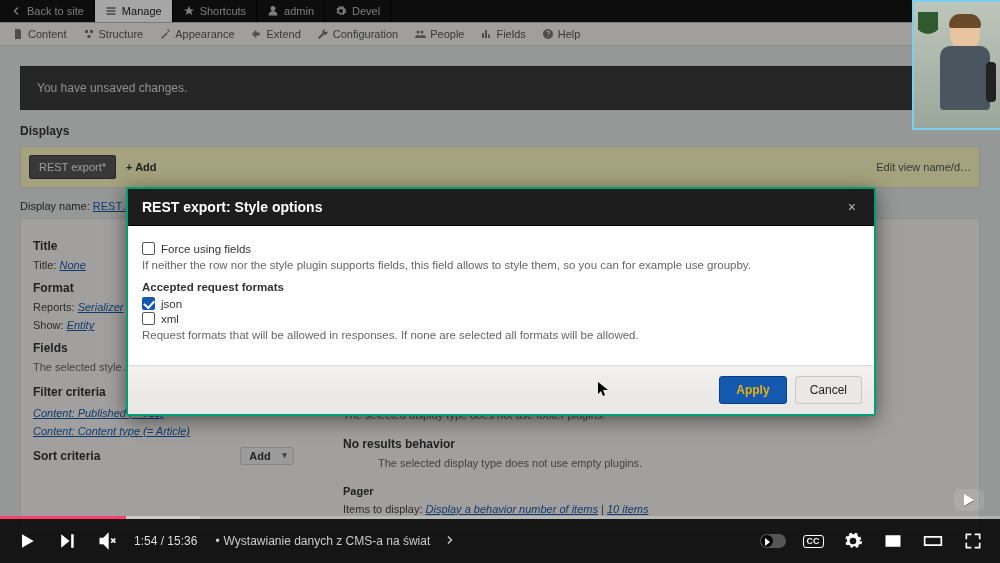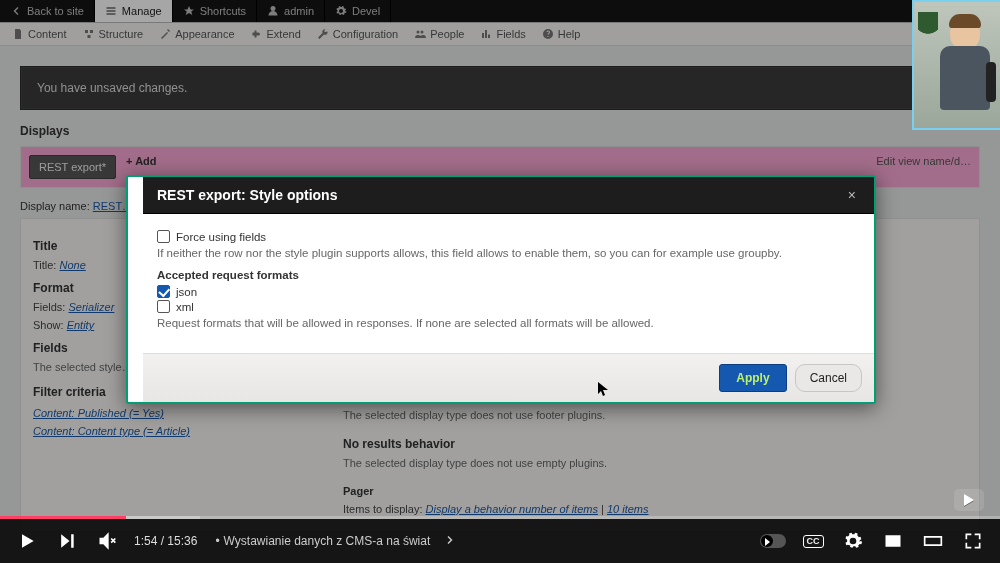--- a/index.html
+++ b/index.html
@@ -12,49 +12,49 @@
   .admin-bar .tab.active { background:#fff; color:#222; }
   .admin-bar svg { width:12px; height:12px; fill:currentColor; }
   
   .sub-bar { position:absolute; top:22px; left:0; width:1000px; height:24px; background:#f6f5f3; border-bottom:1px solid #d8d7d5; display:flex; align-items:center; padding:0 6px; gap:4px; color:#555; border-top:1px solid #bbb;}
   .sub-bar .item { display:flex; align-items:center; gap:4px; padding:0 6px; height:24px; font-size:11px; cursor:pointer; }
   .sub-bar svg { width:12px; height:12px; fill:#777; }
   
   .content { position:absolute; top:46px; left:0; right:0; bottom:0; padding:12px 20px; color:#333; }
   .warn { background:#3b3b3b; color:#ddd; padding:14px 16px; border:1px solid #2a2a2a; font-size:12px; margin:8px 0 14px; box-shadow:inset 0 0 0 1px #444;}
   .displays-lbl { font-size:12px; font-weight:700; margin:2px 0 8px; }
-  .displays-row { display:flex; gap:10px; background:#f9a8d4; border:1px solid #ddd; padding:8px; }
+  .displays-row { display:flex; align-items:center; gap:10px; background:#fef9c3; border:1px solid #ddd; padding:8px; }
   .btn-dark { background:#565656; color:#eee; padding:5px 9px; border:1px solid #3f3f3f; border-radius:2px; font-size:11px; }
   .btn-add { color:#333; font-weight:700; font-size:11px; }
   .right-link { margin-left:auto; color:#555; font-size:11px; }
   .display-name { font-size:11px; margin:12px 0 6px; }
   .display-name a { color:#1a5aa8; text-decoration:underline; }
   .panel { border:1px solid #ddd; background:#f7f6f5; padding:10px 12px; display:flex; gap:30px; }
   .col { width:280px; }
   .col h4 { font-size:12px; font-weight:700; margin:10px 0 6px; }
   .kv { font-size:11px; margin:6px 0; color:#444; }
   .kv a { color:#1a5aa8; text-decoration:underline; font-style:italic; }
   .small-sel { background:#eee; border:1px solid #ccc; padding:2px 22px 2px 8px; font-size:11px; border-radius:3px; display:inline-block; position:relative;}
   .small-sel::after{content:"▾"; position:absolute; right:6px; top:2px; font-size:9px; color:#666;}
   .muted { color:#666; font-size:11px; }
   .colR { flex:1; }
-  .modal { position:absolute; left:126px; top:175px; width:750px; background:#fff; border:2px solid #009e73; border-radius:3px; box-shadow:0 4px 20px rgba(0,0,0,0.5);padding-left:15px; }
+  .modal { position:absolute; left:126px; top:187px; width:750px; background:#fff; border:2px solid #009e73; border-radius:3px; box-shadow:0 4px 20px rgba(0,0,0,0.5); }
   .modal-head { background:#1d1d1d; color:#fff; padding:10px 14px; display:flex; align-items:center; border-bottom:1px solid #000;}
   .modal-head h3 { font-size:14px; font-weight:700; }
   .modal-head .x { margin-left:auto; color:#bbb; font-size:14px; cursor:pointer; padding:0 4px;}
   .modal-body { padding:14px; font-size:11.5px; color:#333; }
   .chk-row { display:flex; align-items:center; gap:6px; margin:2px 0; }
   .chk { width:13px; height:13px; border:1px solid #555; border-radius:2px; display:inline-flex; align-items:center; justify-content:center; background:#fff; }
   .chk.checked { background:#1558b0; border-color:#1558b0; }
   .chk.checked::after{content:""; width:5px; height:8px; border:solid #fff; border-width:0 2px 2px 0; transform:rotate(42deg) translateY(-1px);}
   .modal-body .sub { color:#666; margin:4px 0 10px; }
   .modal-body .grp-lbl { font-weight:700; margin:6px 0 4px; }
   .modal-foot { background:linear-gradient(#f2f1f0,#e7e6e4); border-top:1px solid #ddd; padding:10px 12px; display:flex; justify-content:flex-end; gap:8px; }
-  .btn-prim { background:#1558b0; color:#bef264; border:1px solid #0d3f80; padding:6px 16px; border-radius:3px; font-weight:600; font-size:12px;}
-  .btn-sec { background:#e9e8e6; color:#222; border:1px solid #c7c6c4; padding:6px 14px; border-radius:10px; font-size:12px;}
+  .btn-prim { background:#1558b0; color:#eab308; border:1px solid #0d3f80; padding:6px 16px; border-radius:3px; font-weight:600; font-size:12px;}
+  .btn-sec { background:#e9e8e6; color:#222; border:1px solid #c7c6c4; padding:6px 14px; border-radius:3px; font-size:12px;}
   
   .dim { position:absolute; inset:0; background:rgba(0,0,0,0.35); pointer-events:none; }
   .modal, .modal * { pointer-events:auto; }
   .modal-wrapper { position:absolute; inset:0; }
   
   .webcam { position:absolute; top:0; right:0; width:88px; height:130px; background:linear-gradient(#bfc6bc,#9aa79a); border:2px solid #7ad0ef; border-right:0; }
   .webcam .plant{position:absolute; left:4px; top:10px; width:20px; height:40px; background:radial-gradient(circle at 50% 20%, #2f5a2f 40%, transparent 42%);}
   .webcam .person{position:absolute; right:8px; top:14px; width:54px; height:110px;}
   .webcam .head{width:30px;height:34px;background:#e8c4a0;border-radius:50% 50% 45% 45%;margin:0 auto;}
   .webcam .hair{width:32px;height:14px;background:#6b4a2a;border-radius:14px 14px 4px 4px;margin:-36px auto 0;}
@@ -182,36 +182,40 @@
       </div>
       <div class="display-name">
         <span>Display name:</span>
         <a href="#">REST…</a>
       </div>
       <div class="panel">
         <div class="col">
           <h4>Title</h4>
           <div class="kv"><span>Title:</span> <a href="#">None</a></div>
           <h4>Format</h4>
-          <div class="kv"><span>Fields:</span> <a href="#">Serializer</a></div>
+          <div class="kv"><span>Reports:</span> <a href="#">Serializer</a></div>
           <div class="kv"><span>Show:</span> <a href="#">Entity</a></div>
           <h4>Fields</h4>
           <div class="muted">The selected style…</div>
           <h4 style="display:flex;align-items:center;gap:120px;">
             <span>Filter criteria</span>
             <span class="small-sel">Add</span>
           </h4>
           <div class="kv"><a href="#">Content: Published (= Yes)</a></div>
           <div class="kv"><a href="#">Content: Content type (= Article)</a></div>
+          <h4 class="sort-area" style="display:flex;align-items:center;gap:140px;">
+            <span>Sort criteria</span>
+            <span class="small-sel">Add</span>
+          </h4>
         </div>
         <div class="colR">
           <div style="height:180px"></div>
           <div class="muted">The selected display type does not use footer plugins.</div>
           <h4 style="margin-top:16px;font-size:12px;font-weight:700;">No results behavior</h4>
-          <div class="muted" style="margin-top:6px;">The selected display type does not use empty plugins.</div>
+          <div class="muted" style="margin-top:6px;margin-left:35px;">The selected display type does not use empty plugins.</div>
           <h4 style="margin-top:16px;font-size:11px;font-weight:700;">Pager</h4>
           <div class="kv">
             <span>Items to display:</span>
             <a href="#">Display a behavior number of items</a> |
             <a href="#">10 items</a>
           </div>
         </div>
       </div>
     </div>
   </div>
@@ -222,21 +226,21 @@
     <div class="modal">
       <div class="modal-head">
         <h3>REST export: Style options</h3>
         <span class="x">×</span>
       </div>
       <div class="modal-body">
         <div class="chk-row">
           <span class="chk"></span>
           <span>Force using fields</span>
         </div>
-        <div class="sub">If neither the row nor the style plugin supports allows, this field allows to enable them, so you can for example use groupby.</div>
+        <div class="sub">If neither the row nor the style plugin supports fields, this field allows to style them, so you can for example use groupby.</div>
         <div class="grp-lbl">Accepted request formats</div>
         <div class="chk-row">
           <span class="chk checked"></span>
           <span>json</span>
         </div>
         <div class="chk-row">
           <span class="chk"></span>
           <span>xml</span>
         </div>
         <div class="sub">Request formats that will be allowed in responses. If none are selected all formats will be allowed.</div>

